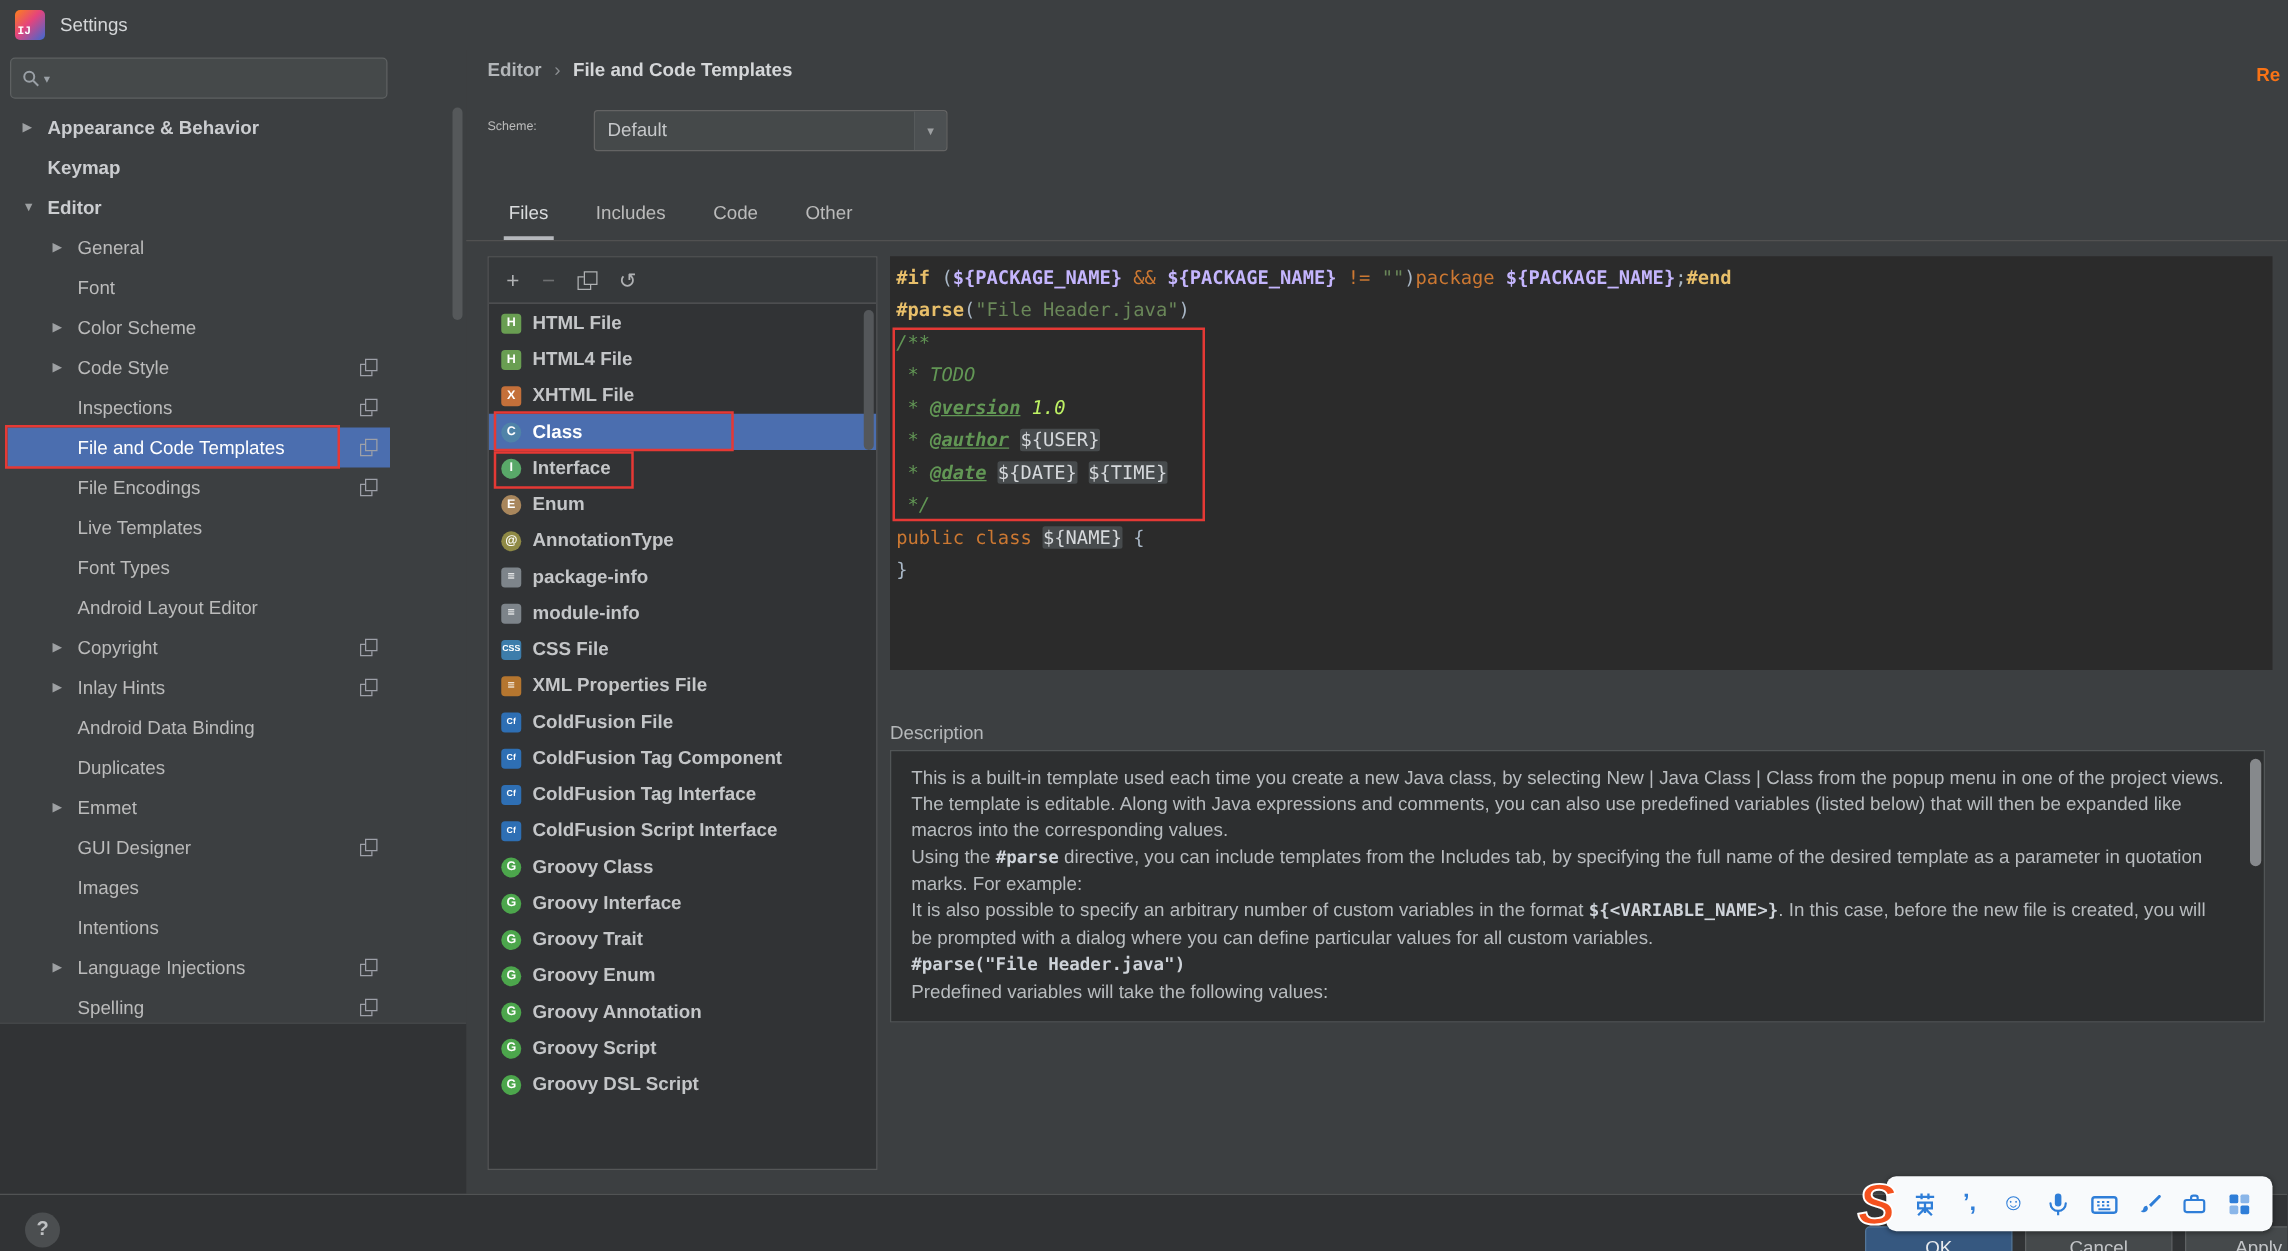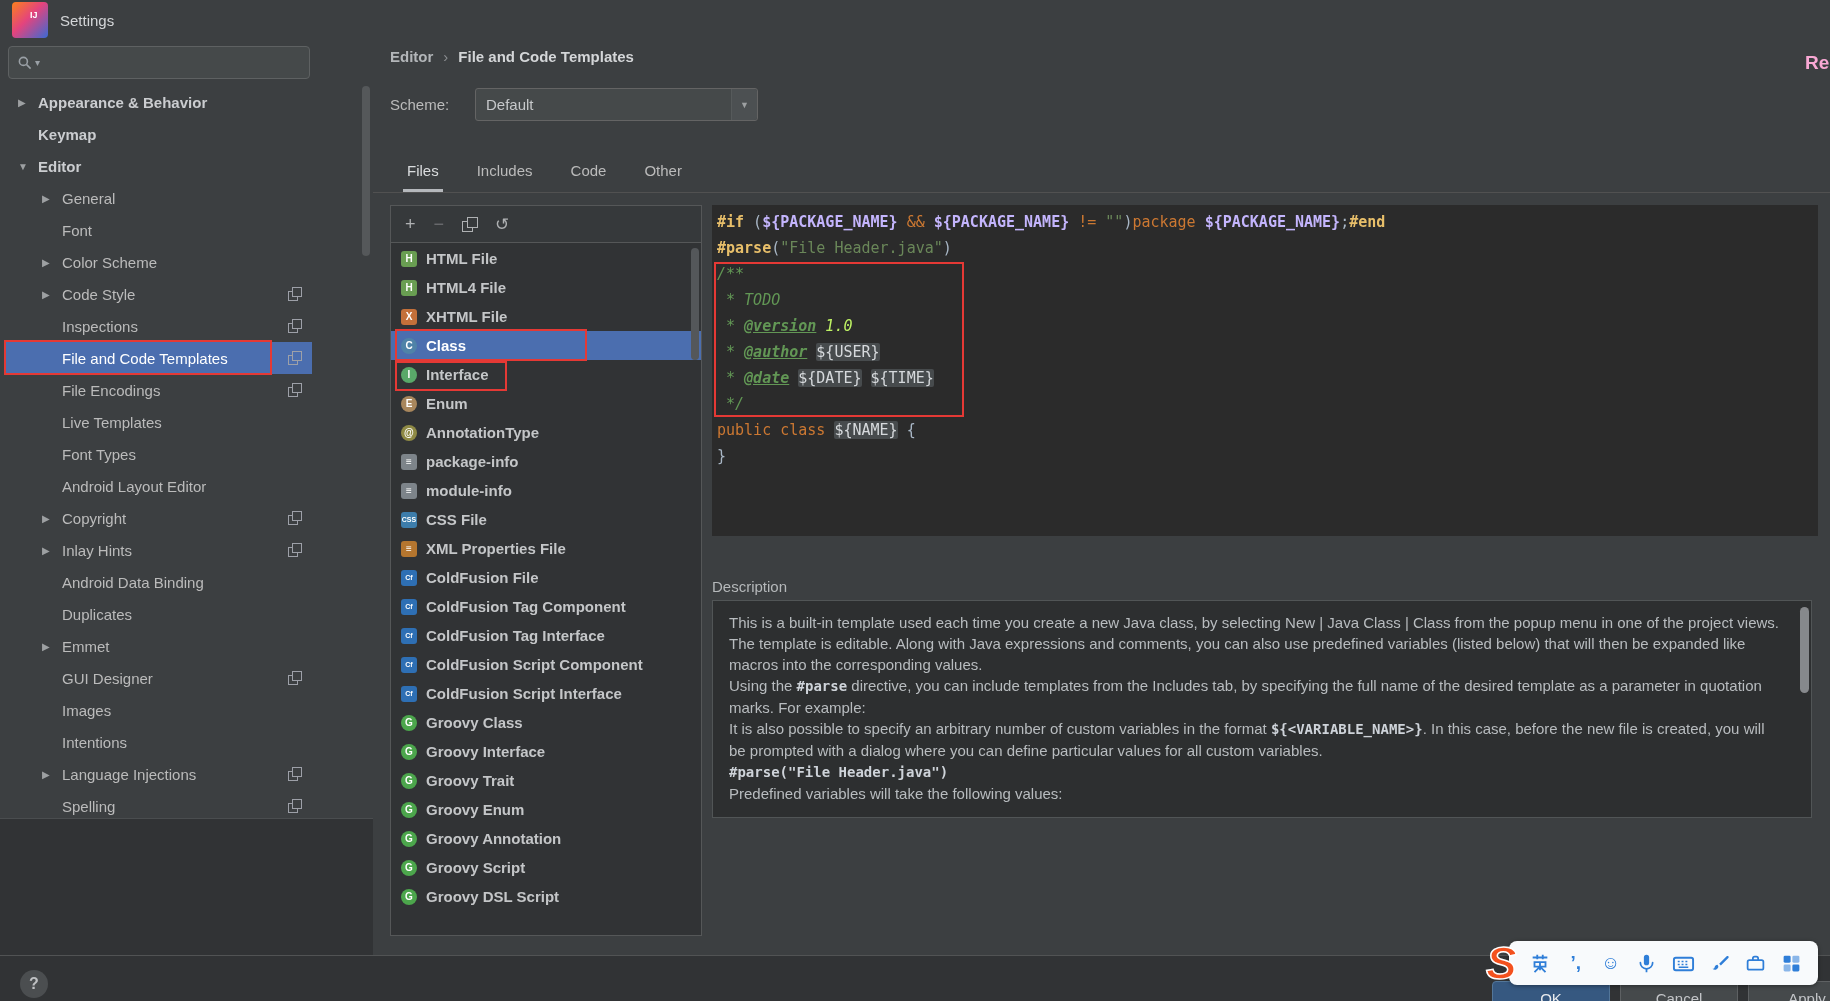--- a/index.html
+++ b/index.html
@@ -7,21 +7,21 @@
               font-family:"Liberation Sans",sans-serif; }
   .window { position:relative; width:1830px; height:1001px; background:#3c3f41;
             color:#bbbbbb; overflow:hidden; }
 
   
   .titlebar { position:absolute; top:0; left:0; right:0; height:40px;
               display:flex; align-items:center; gap:12px; padding:0 12px; background:#3c3f41; }
   .app-icon { width:24px; height:24px; border-radius:4px; flex:none;
               background:linear-gradient(135deg,#fc801d 0%,#e4447d 45%,#3a6ad4 100%);
               color:#fff; font-size:9px; font-weight:bold; display:flex;
-              align-items:flex-end; padding:18px; }
+              align-items:flex-end; padding:2px;font-family:Liberation Mono, monospace; }
   .title { font-size:15px; color:#d4d6d8; }
 
   
   .sidebar { position:absolute; top:40px; left:0; width:373px; height:778px;
              background:#3c3f41; overflow:hidden; }
   .sidebar-below { position:absolute; top:818px; left:0; width:373px; height:137px;
                    background:#313335; border-top:1px solid #4a4d4f; }
   .searchbox { position:absolute; top:6px; left:8px; width:302px; height:33px;
                background:#45494a; border:1px solid #5e6162; border-radius:4px;
                display:flex; align-items:center; padding:0 8px; gap:2px; }
@@ -51,25 +51,25 @@
   .sidebar-annot { left:4px; top:300px; width:268px; height:35px; }
   .annot-class   { left:4px; top:123px; width:192px; height:32px; }
   .annot-iface   { left:4px; top:155px; width:112px; height:30px; }
   .editor-annot  { left:2px; top:57px;  width:250px; height:155px; }
 
   
   .breadcrumb { position:absolute; left:390px; top:48px; display:flex; gap:10px;
                 align-items:center; font-size:15px; font-weight:bold; color:#b3b6b9; }
   .breadcrumb .bc-sep { color:#8b8e91; font-weight:normal; }
   .breadcrumb .bc-cur { color:#d4d6d8; }
-  .reset-link { position:absolute; left:1805px; top:52px; color:#f9a8d4;
-                font-size:19px; font-weight:bold; white-space:nowrap; cursor:pointer; }
-
-  
-  .scheme-label { position:absolute; left:390px; top:96px; font-size:15px; color:#bbbbbb; }
+  .reset-link { position:absolute; left:1805px; top:52px; color:#f97316;
+                font-size:15px; font-weight:bold; white-space:nowrap; cursor:pointer; }
+
+  
+  .scheme-label { position:absolute; left:390px; top:96px; font-size:10px; color:#bbbbbb; }
   .combo { position:absolute; left:475px; top:88px; width:283px; height:33px;
            background:#45494a; border:1px solid #646464; border-radius:3px;
            display:flex; align-items:center; padding-left:10px; font-size:15px;
            color:#c6c8ca; cursor:pointer; }
   .combo-arrow { position:absolute; right:0; top:0; bottom:0; width:26px;
                  display:flex; align-items:center; justify-content:center;
                  font-size:9px; color:#9da0a2; border-left:1px solid #565a5b;
                  background:#4c5052; border-radius:0 3px 3px 0; }
 
   
@@ -368,24 +368,20 @@
           <span class="f-icon small" style="background: rgb(46, 111, 180);">Cf</span>
           <span class="lbl">ColdFusion File</span>
         </div>
         <div class="tpl-row">
           <span class="f-icon small" style="background: rgb(46, 111, 180);">Cf</span>
           <span class="lbl">ColdFusion Tag Component</span>
         </div>
         <div class="tpl-row">
           <span class="f-icon small" style="background: rgb(46, 111, 180);">Cf</span>
           <span class="lbl">ColdFusion Tag Interface</span>
-        </div>
-        <div class="tpl-row">
-          <span class="f-icon small" style="background: rgb(46, 111, 180);">Cf</span>
-          <span class="lbl">ColdFusion Script Component</span>
         </div>
         <div class="tpl-row">
           <span class="f-icon small" style="background: rgb(46, 111, 180);">Cf</span>
           <span class="lbl">ColdFusion Script Interface</span>
         </div>
         <div class="tpl-row">
           <span class="f-icon circle" style="background: rgb(76, 166, 76);">G</span>
           <span class="lbl">Groovy Class</span>
         </div>
         <div class="tpl-row">

